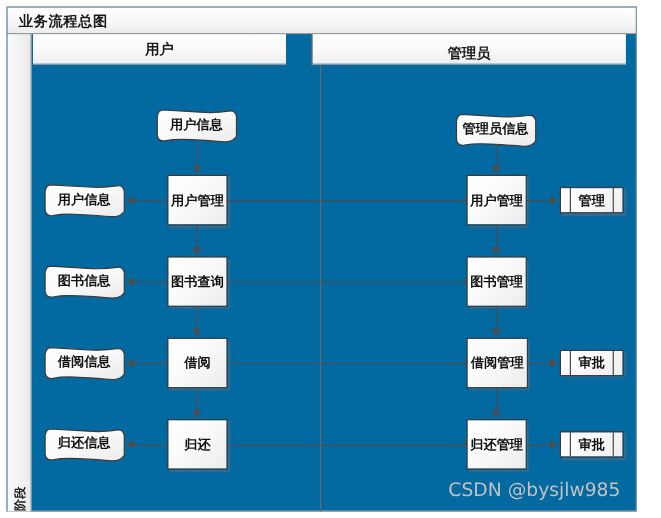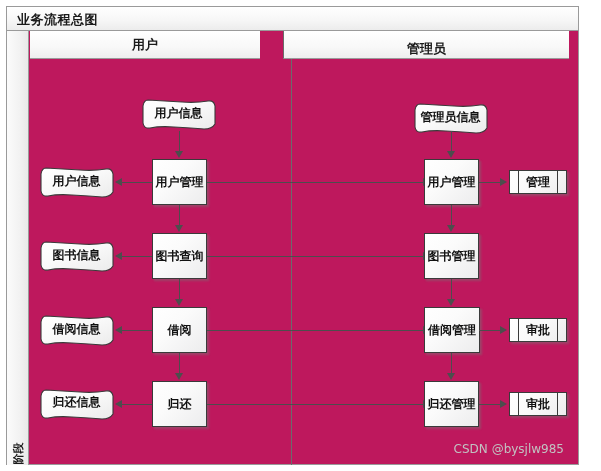--- a/index.html
+++ b/index.html
@@ -13,21 +13,21 @@
     position: relative;
     overflow: hidden;
   }
 
   
   #diagram-frame {
     position: absolute;
     left: 6px; top: 6px;
     width: 573px; height: 459px;
     border: 1px solid #9a9a9a;
-    background: #be185d;
+    background: #0369a1;
   }
 
   
   #title-bar {
     position: absolute;
     left: 0; top: 0;
     width: 571px; height: 24px;
     background: linear-gradient(to bottom, #ffffff 0%, #f7f7f7 55%, #ececec 100%);
     border-bottom: 1px solid #9a9a9a;
   }
@@ -159,21 +159,21 @@
   .arrow { position: absolute; width: 0; height: 0; }
   .arrow-down  { border-left: 4px solid transparent; border-right: 4px solid transparent; border-top: 7px solid #4d4d4d; }
   .arrow-left  { border-top: 4px solid transparent; border-bottom: 4px solid transparent; border-right: 7px solid #4d4d4d; }
   .arrow-right { border-top: 4px solid transparent; border-bottom: 4px solid transparent; border-left: 7px solid #4d4d4d; }
 
   
   #watermark {
     position: absolute;
     right: 14px; bottom: 8px;
     font-family: "DejaVu Sans", "Liberation Sans", sans-serif;
-    font-size: 12px;
+    font-size: 17px;
     color: #c2c2c2;
     white-space: nowrap;
   }
 </style>
 </head>
 <body>
 
 <div id="diagram-frame">
 
   <div id="title-bar">

